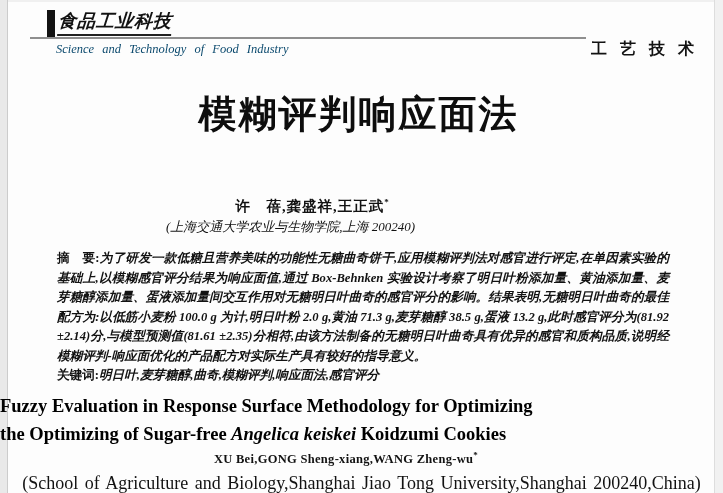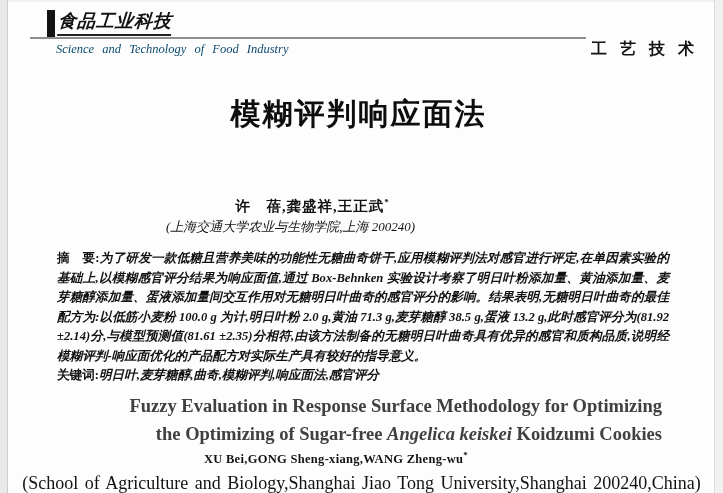--- a/index.html
+++ b/index.html
@@ -52,21 +52,21 @@
     font-size: 16px; font-weight: 700;
     letter-spacing: 13px;
     font-family: "Liberation Sans", "DejaVu Sans", sans-serif;
     margin-top: 9px;
   }
 
   
   .title-cn {
     position: absolute; left: 0; top: 91px; width: 717px;
     text-align: center;
-    font-size: 30px; font-weight: 900; line-height: 46px;
+    font-size: 38px; font-weight: 900; line-height: 46px;
     letter-spacing: 2px;
     color: #0d0d0d;
   }
   .authors-cn {
     position: absolute; left: 0; top: 197px; width: 625px;
     text-align: center;
     font-size: 14.5px; font-weight: 700; letter-spacing: 1px;
   }
   .affil-cn {
     position: absolute; left: 0; top: 218px; width: 581px;
@@ -86,27 +86,27 @@
   .keywords {
     position: absolute; left: 57px; top: 366px; width: 612px;
     font-size: 12.6px; line-height: 19.6px;
     font-weight: 600; font-style: italic;
   }
   sup { font-size: 9px; vertical-align: super; line-height: 0; }
 
   
   .title-en {
     position: absolute; left: 0; top: 392px; width: 662px;
-    text-align: right;
+    text-align: left;
     font-size: 18.5px; font-weight: 700; line-height: 28px;
-    color: #404040;
+    color: #000000;
   }
   .title-en .ital { font-style: italic; }
   .authors-en {
-    position: absolute; left: 4px; top: 452px; width: 664px;
+    position: absolute; left: 14px; top: 452px; width: 664px;
     text-align: center;
     font-size: 12.5px; font-weight: 700; letter-spacing: 0.3px;
   }
   .affil-en {
     position: absolute; left: 0; top: 473px; width: 723px;
     text-align: center;
     font-size: 18px; word-spacing: 2px;
   }
 </style>
 </head>

